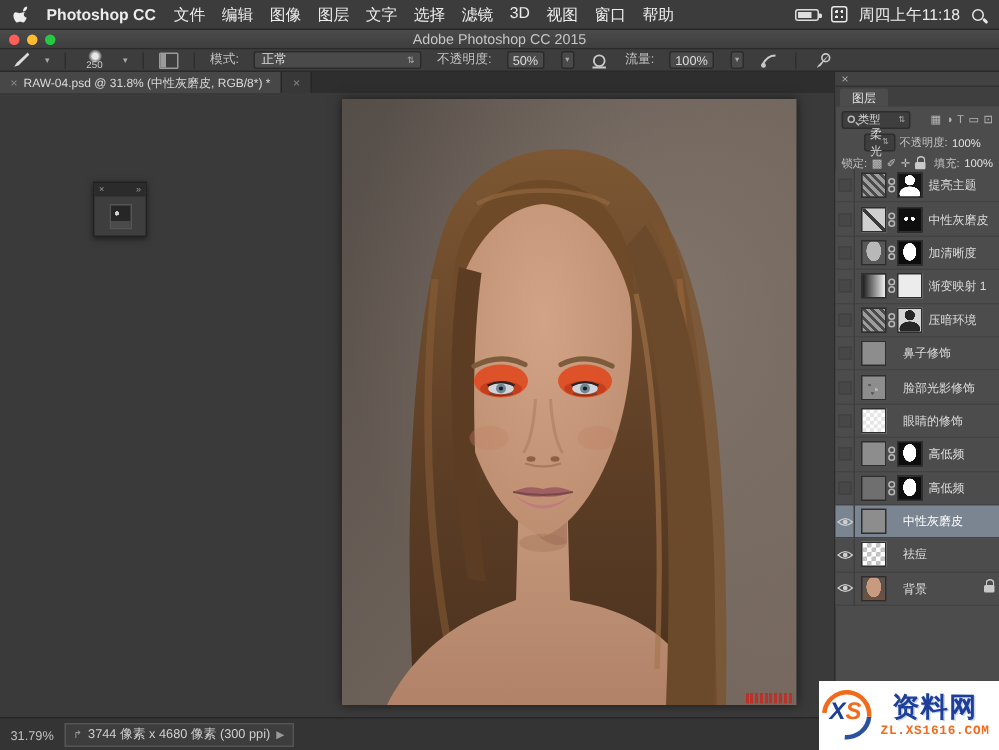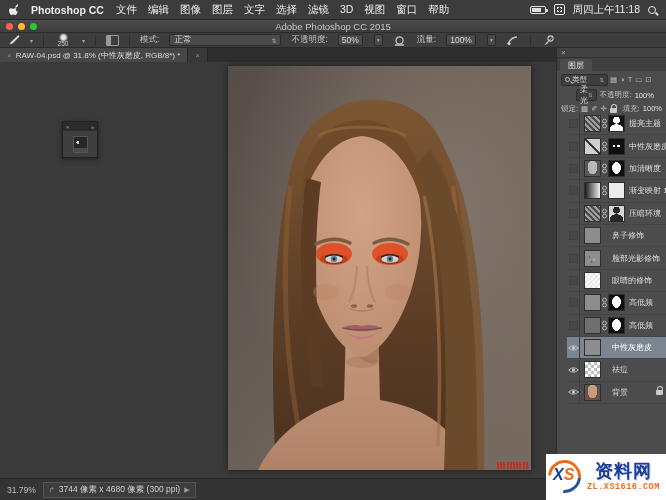--- a/index.html
+++ b/index.html
@@ -91,39 +91,39 @@
       linear-gradient(#262626 70%, #4a4a4a 70%); }
 
   
   .dock { position:absolute; left:556px; top:48px; width:110px; height:430px;
     background:#4c4c4c; border-left:1px solid #2c2c2c; color:#d6d6d6; font-size:8px; }
   .dock-head { height:10px; background:#424242; border-bottom:1px solid #333;
     display:flex; align-items:center; padding:0 4px; color:#aaa; font-size:8px; }
   .panel-tabs { height:13px; background:#3f3f3f; display:flex; align-items:flex-end; }
   .panel-tab { height:12px; background:#4c4c4c; padding:0 8px; display:flex; align-items:center;
     font-size:8px; color:#e0e0e0; border-radius:2px 2px 0 0; margin-left:3px; }
-  .filter-row { height:17px; display:flex; align-items:center; padding:0 4px; gap:2px; }
+  .filter-row { height:17px; display:flex; align-items:center; padding:0 4px; gap:13px; }
   .filter-select { width:47px; height:12px; background:#3e3e3e; border:1px solid #2d2d2d;
     border-radius:2px; display:flex; align-items:center; gap:2px; padding:0 3px; }
   .mag { width:5px; height:5px; border:1px solid #bbb; border-radius:50%; position:relative; flex:0 0 auto; }
   .mag:after { content:""; position:absolute; left:4px; top:4px; width:3px; height:1.2px;
     background:#bbb; transform:rotate(45deg); }
   .filter-icons { display:flex; gap:3px; color:#b5b5b5; font-size:7.5px; }
   .blend-row { height:14px; display:flex; align-items:center; padding:0 19px; gap:3px; }
   .blend-select { width:56px; height:12px; background:#3e3e3e; border:1px solid #2d2d2d;
     border-radius:2px; display:flex; align-items:center; justify-content:space-between; padding:0 3px; }
   .tiny-label { font-size:7.5px; color:#c2c2c2; white-space:nowrap; }
   .tiny-val { font-size:7.5px; color:#e2e2e2; white-space:nowrap; }
   .lock-row { height:13px; display:flex; align-items:center; padding:0 4px; gap:3px; }
   .lock-icons { display:flex; gap:3px; color:#c0c0c0; font-size:7.5px; align-items:center; }
   .css-lock { width:7px; height:5px; background:#c9c9c9; position:relative; border-radius:1px; display:inline-block; }
   .css-lock:before { content:""; position:absolute; left:1px; top:-3.5px; width:4px; height:3.5px;
     border:1.2px solid #c9c9c9; border-bottom:none; border-radius:3px 3px 0 0; }
 
-  .layer-list { position:absolute; top:65px; left:0; width:110px;padding-left:10px; }
+  .layer-list { position:absolute; top:65px; left:0; width:110px; }
   .layer-row { height:22.4px; display:flex; align-items:center; border-bottom:1px solid #434343;
     background:#4c4c4c; position:relative; }
   .layer-row.selected { background:#7b8491; }
   .layer-row.selected .l-name { color:#fff; }
   .eye-well { width:13px; height:22.4px; border-right:1px solid #3e3e3e; flex:0 0 auto;
     display:flex; align-items:center; justify-content:center; }
   .eye-well .well { width:9px; height:9px; border:1px solid #414141; background:#474747; }
   .eye-well svg { display:none; width:11px; height:8px; }
   .eye-well.on svg { display:block; }
   .l-thumb { width:17px; height:17px; margin-left:4px; flex:0 0 auto; border:1px solid #2e2e2e; }

